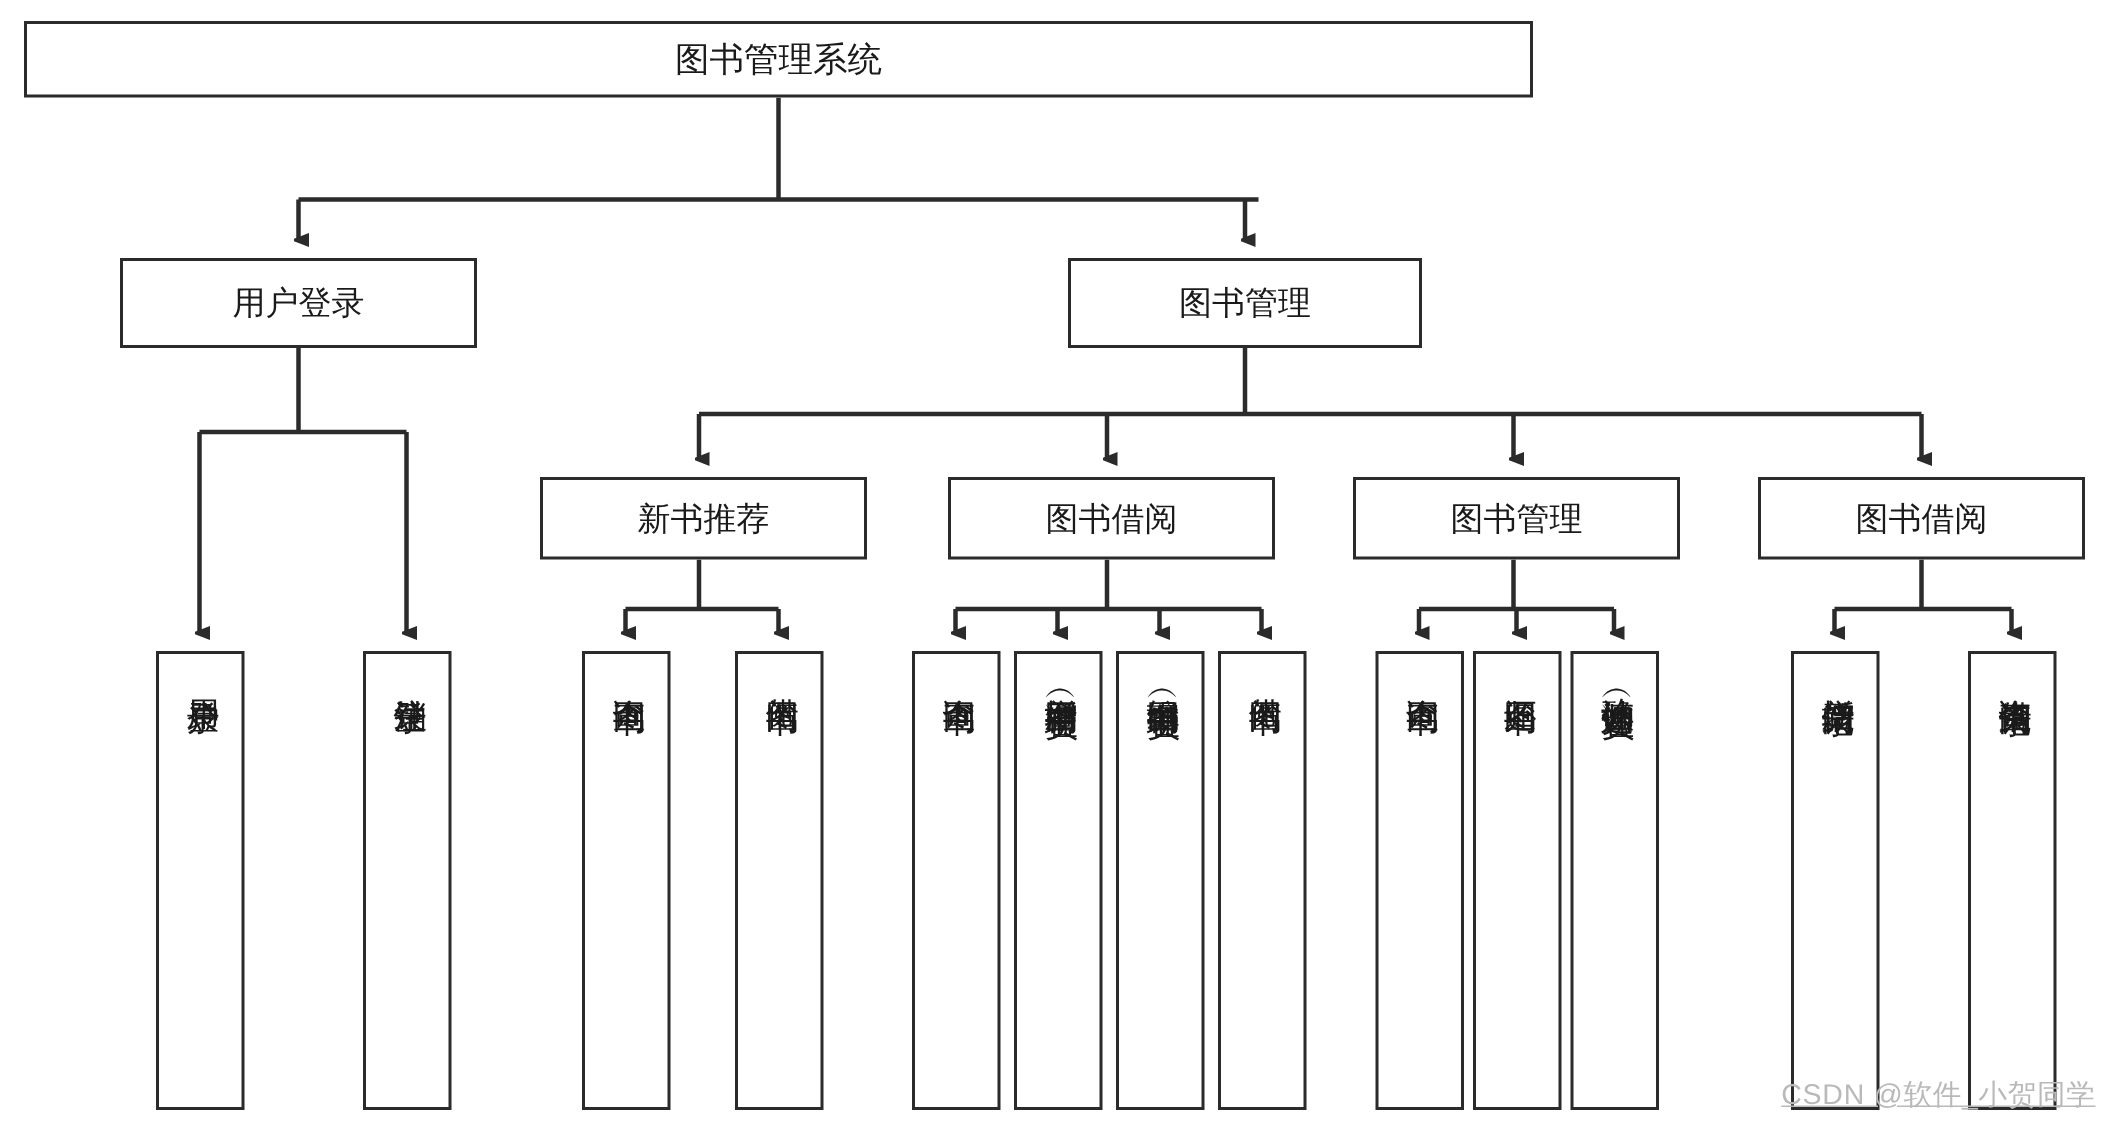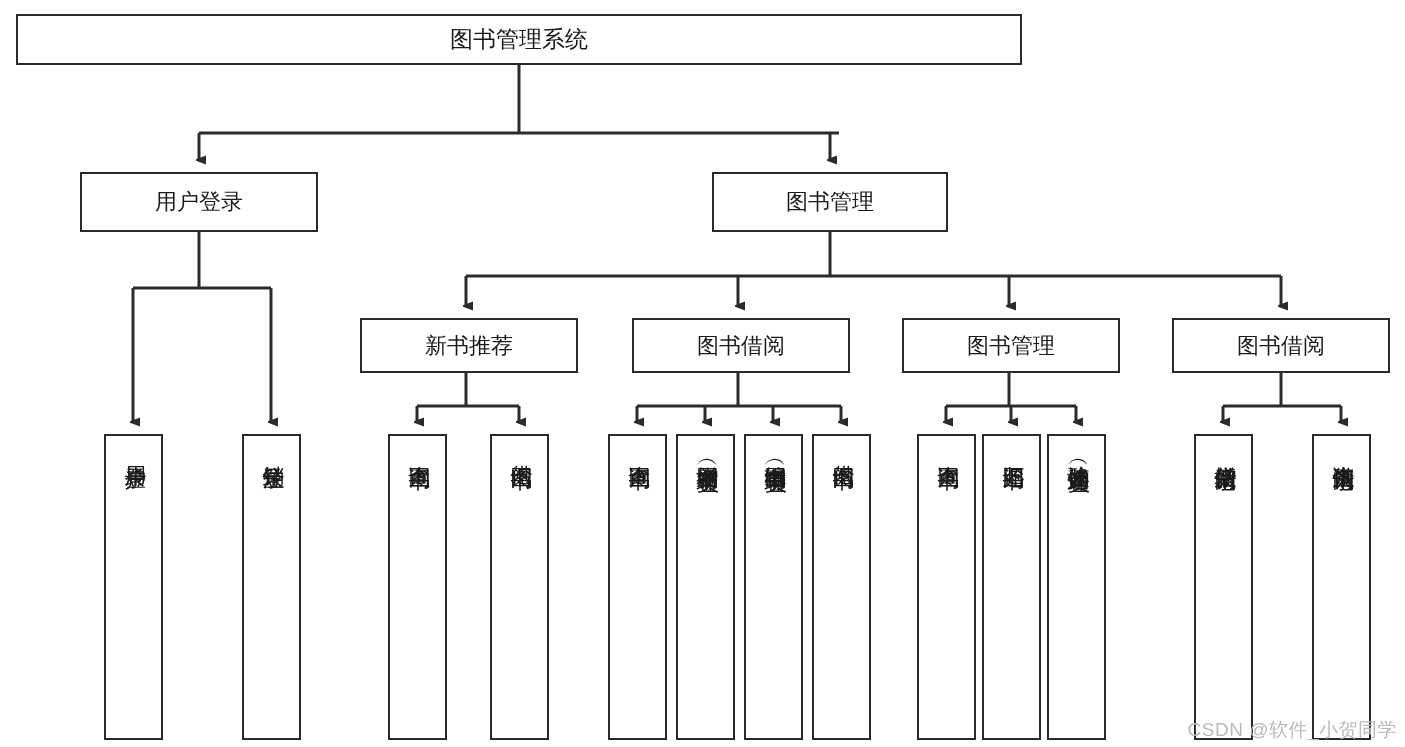--- a/index.html
+++ b/index.html
@@ -62,20 +62,21 @@
     pointer-events: none;
   }
   .watermark {
     position: absolute;
     right: 8px;
     bottom: 4px;
     font-size: 19px;
     color: #b9b9b9;
     letter-spacing: 0.5px;
     white-space: nowrap;
+    text-decoration: underline;
   }
 </style>
 </head>
 <body>
 
 <div id="canvas">
 
   <svg class="edges" viewBox="0 0 1405 747">
     <defs>
       <marker id="arrow" markerWidth="10" markerHeight="10" refX="4.6" refY="7" orient="auto" markerUnits="userSpaceOnUse">

